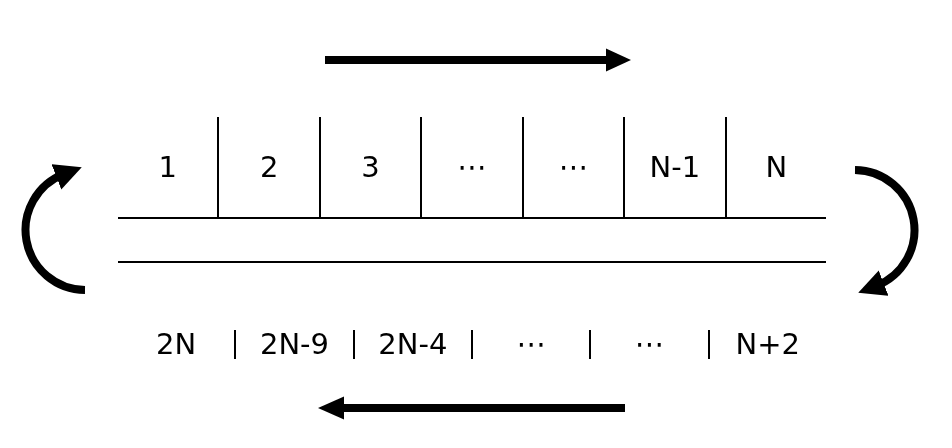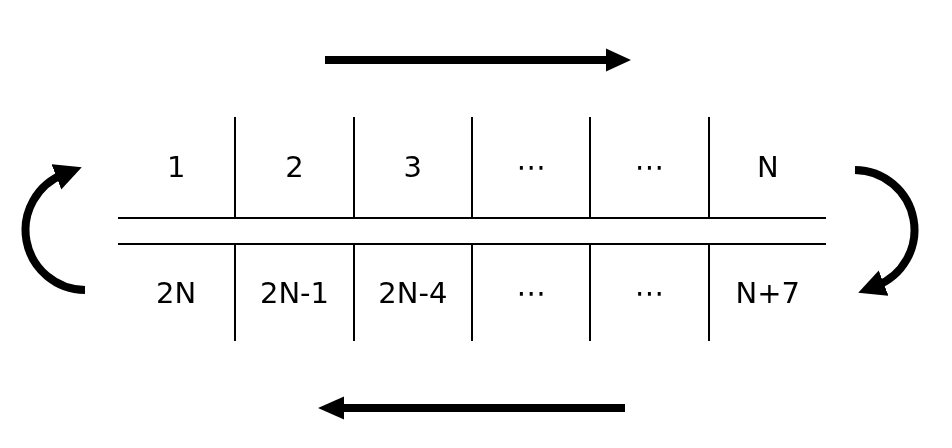--- a/index.html
+++ b/index.html
@@ -17,22 +17,23 @@
   }
   .row{
     position:absolute;left:118px;width:708px;
     display:flex;
   }
   .row-top{
     top:117px;height:100px;
     border-bottom:2px solid #000000;
   }
   .row-bottom{
-    top:243px;height:96px;
+    top:261px;height:96px;
     border-top:2px solid #000000;
+    align-items:flex-end;
   }
   .cell{
     flex:1 1 0;
     display:flex;align-items:center;justify-content:center;
     font-size:29px;line-height:1;
     white-space:nowrap;
   }
   .cell + .cell{
     border-left:2px solid #000000;
   }
@@ -78,38 +79,41 @@
     <div class="cell">
         <span>3</span>
       </div>
     <div class="cell">
         <span>⋯</span>
       </div>
     <div class="cell">
         <span>⋯</span>
       </div>
     <div class="cell">
+        <span>N-1</span>
+      </div>
+    <div class="cell">
         <span>N</span>
       </div>
   </div>
 
   <div class="row row-bottom">
     <div class="cell">
         <span>2N</span>
       </div>
     <div class="cell">
-        <span>2N-1</span>
+        <span>2N-9</span>
       </div>
     <div class="cell">
         <span>2N-4</span>
       </div>
     <div class="cell">
         <span>⋯</span>
       </div>
     <div class="cell">
         <span>⋯</span>
       </div>
     <div class="cell">
-        <span>N+7</span>
+        <span>N+2</span>
       </div>
   </div>
 
 </div>
 
 </body></html>

